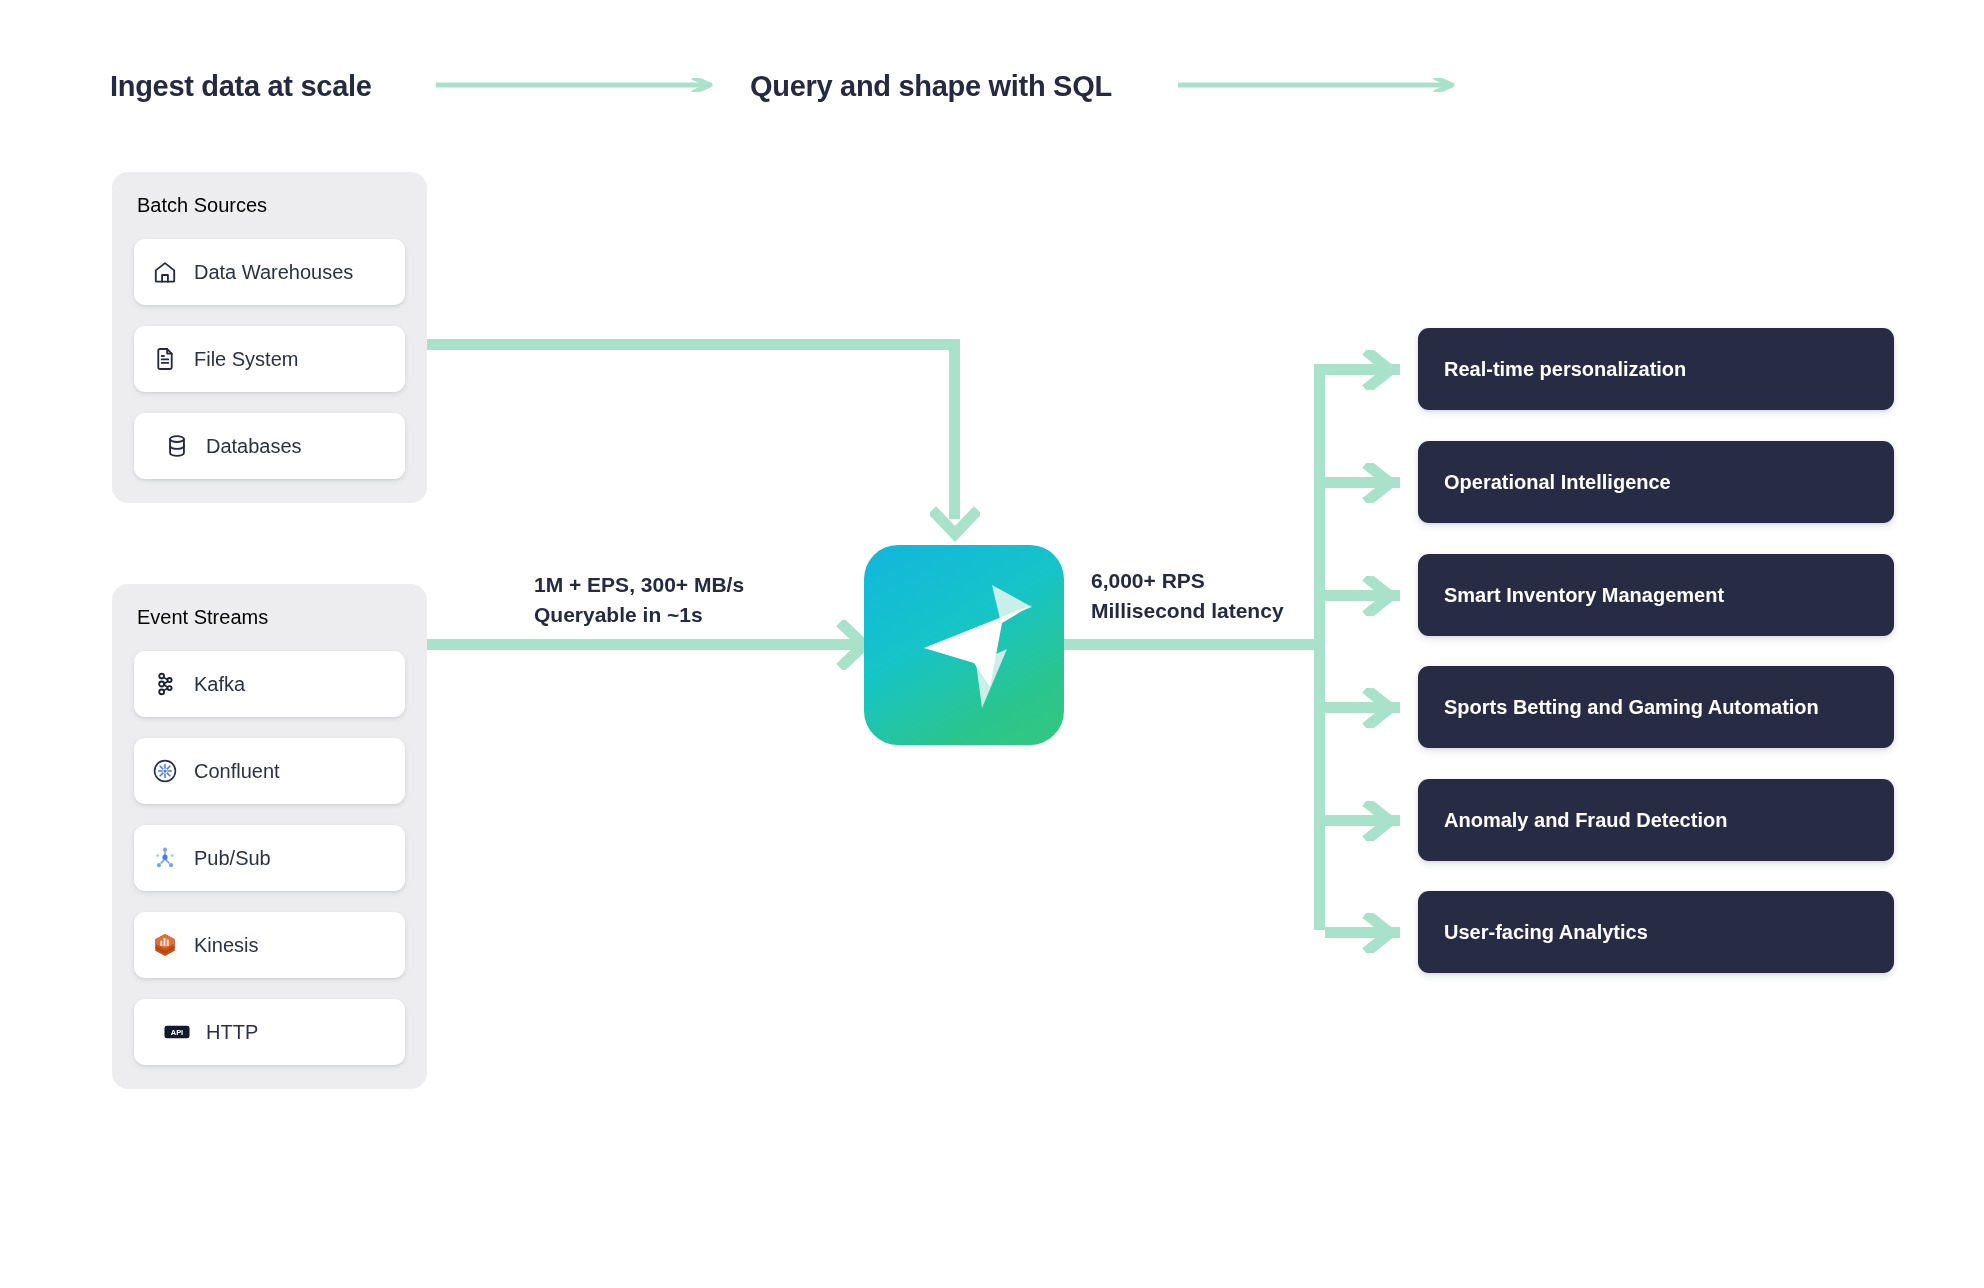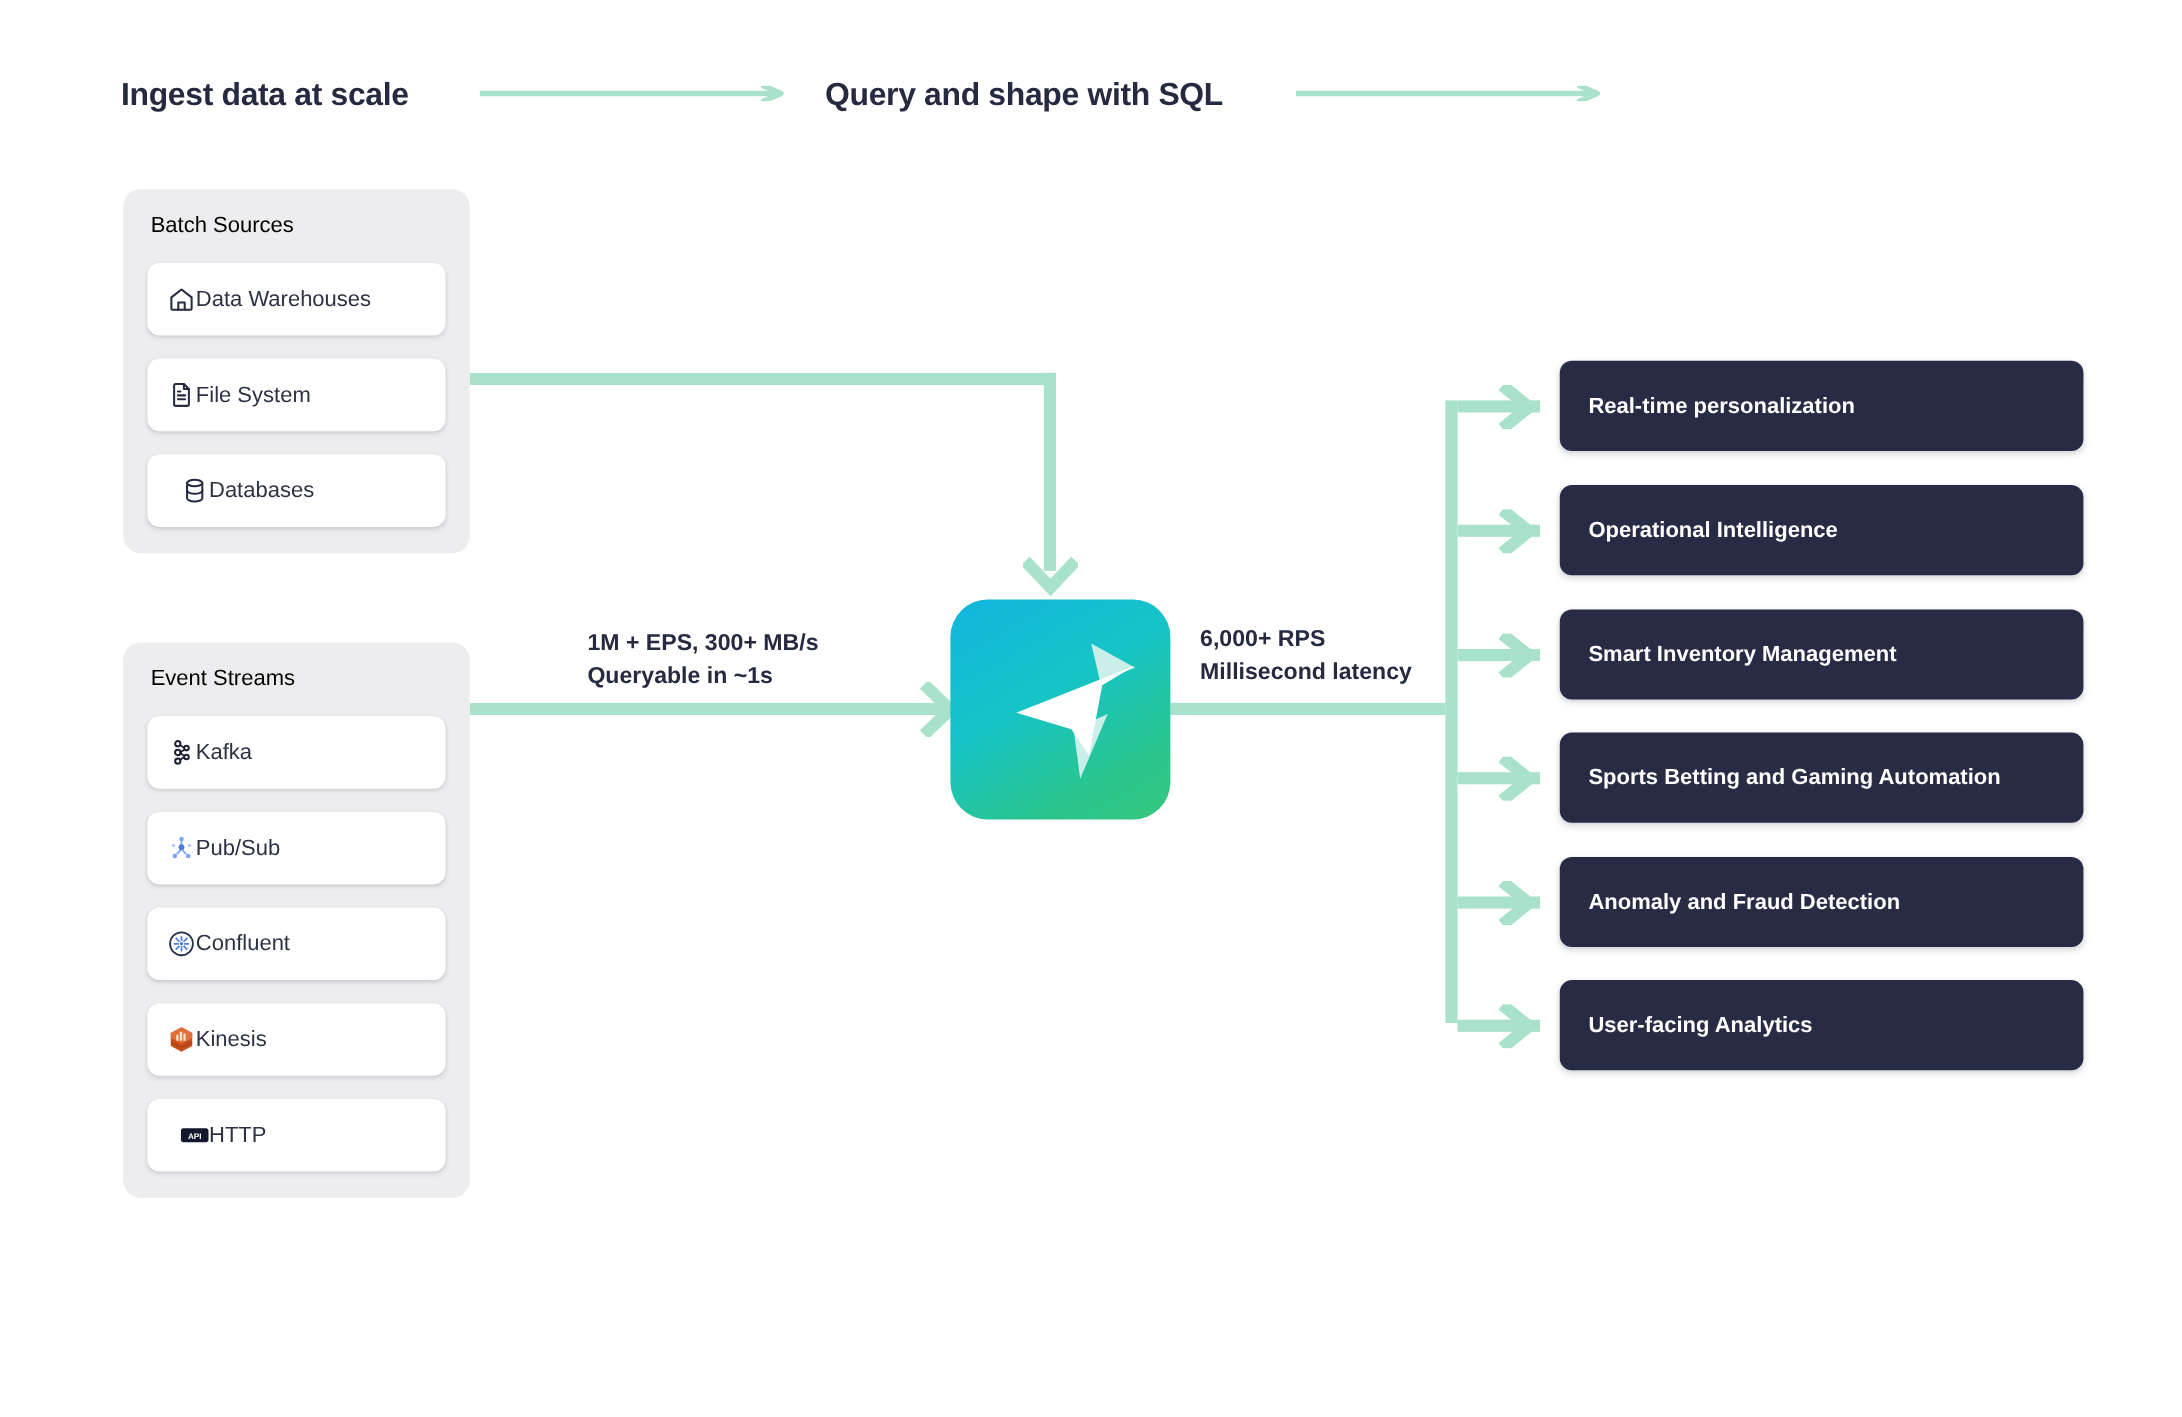--- a/index.html
+++ b/index.html
@@ -46,20 +46,21 @@
     font-weight: normal;
     color: #000000;
     margin-bottom: 22px;
     margin-left: 3px;
   }
 
   .src-card {
     position: relative;
     display: flex;
     align-items: center;
+    gap: 16px;
     height: 66px;
     background: #ffffff;
     border-radius: 11px;
     padding: 0 18px;
     margin-bottom: 21px;
     box-shadow: 0 2px 5px rgba(30,35,60,0.10), 0 1px 2px rgba(30,35,60,0.06);
   }
   .src-card:last-child { margin-bottom: 0; padding-left: 30px; }
   .src-label {
     font-size: 20px;
@@ -215,35 +216,20 @@
         <g fill="none" stroke="#1b1f33" stroke-width="1.5">
           <path d="M10.6 5.6 14.4 8.2M10.6 12l3.8-2.3M10.6 12l3.8 3.1M10.6 18.4l3.8-2.6"></path>
         </g>
         <circle cx="8.9" cy="4.7" r="2.2" fill="none" stroke="#1b1f33" stroke-width="1.7"></circle>
         <circle cx="8.9" cy="12" r="2.3" fill="none" stroke="#1b1f33" stroke-width="1.7"></circle>
         <circle cx="8.9" cy="19.3" r="2.2" fill="none" stroke="#1b1f33" stroke-width="1.7"></circle>
         <circle cx="16.2" cy="8.4" r="1.9" fill="none" stroke="#1b1f33" stroke-width="1.7"></circle>
         <circle cx="16.2" cy="15.8" r="1.9" fill="none" stroke="#1b1f33" stroke-width="1.7"></circle>
       </svg>
       <span class="src-label">Kafka</span>
-    </div>
-
-    <div class="src-card">
-      <svg class="ico" viewBox="0 0 24 24">
-        <g stroke="#7ba4f0" stroke-width="1.5" fill="none">
-          <path d="M12 9.4V5.4M12 12.8l-4 4.2M12 12.8l4 4.2"></path>
-        </g>
-        <circle cx="12" cy="11.2" r="2.4" fill="#4a7ddb"></circle>
-        <circle cx="12" cy="4.3" r="1.9" fill="#7ba4f0"></circle>
-        <circle cx="6.4" cy="18.6" r="1.9" fill="#7ba4f0"></circle>
-        <circle cx="17.6" cy="18.6" r="1.9" fill="#7ba4f0"></circle>
-        <circle cx="5.3" cy="9.8" r="1.3" fill="#a9c5f5"></circle>
-        <circle cx="18.7" cy="9.8" r="1.3" fill="#a9c5f5"></circle>
-      </svg>
-      <span class="src-label">Pub/Sub</span>
     </div>
 
     <div class="src-card">
       <svg class="ico" viewBox="0 0 24 24">
         <circle cx="12" cy="12" r="9.6" fill="none" stroke="#28304f" stroke-width="1.5"></circle>
         <g fill="#4a7ddb">
           <path d="M11.3 5.6h1.4v4.7h-1.4z"></path>
           <path d="M11.3 13.7h1.4v4.7h-1.4z"></path>
           <path d="M5.6 11.3h4.7v1.4H5.6z"></path>
           <path d="M13.7 11.3h4.7v1.4h-4.7z"></path>
@@ -253,20 +239,35 @@
           <path d="M16.4 17.4 13 14l1-1 3.4 3.4z"></path>
         </g>
         <circle cx="12" cy="12" r="2.3" fill="#ffffff"></circle>
         <circle cx="12" cy="12" r="1.5" fill="#4a7ddb"></circle>
       </svg>
       <span class="src-label">Confluent</span>
     </div>
 
     <div class="src-card">
       <svg class="ico" viewBox="0 0 24 24">
+        <g stroke="#7ba4f0" stroke-width="1.5" fill="none">
+          <path d="M12 9.4V5.4M12 12.8l-4 4.2M12 12.8l4 4.2"></path>
+        </g>
+        <circle cx="12" cy="11.2" r="2.4" fill="#4a7ddb"></circle>
+        <circle cx="12" cy="4.3" r="1.9" fill="#7ba4f0"></circle>
+        <circle cx="6.4" cy="18.6" r="1.9" fill="#7ba4f0"></circle>
+        <circle cx="17.6" cy="18.6" r="1.9" fill="#7ba4f0"></circle>
+        <circle cx="5.3" cy="9.8" r="1.3" fill="#a9c5f5"></circle>
+        <circle cx="18.7" cy="9.8" r="1.3" fill="#a9c5f5"></circle>
+      </svg>
+      <span class="src-label">Pub/Sub</span>
+    </div>
+
+    <div class="src-card">
+      <svg class="ico" viewBox="0 0 24 24">
         <path d="M12 1.8 21 6.6v10.8L12 22.2 3 17.4V6.6z" fill="#c8511b"></path>
         <path d="M12 1.8 21 6.6v4.1l-9 4.6-9-4.6V6.6z" fill="#e0703a"></path>
         <g fill="#fbe3d3">
           <rect x="7.6" y="8.0" width="1.9" height="5.0" rx="0.3"></rect>
           <rect x="10.6" y="5.6" width="1.9" height="7.4" rx="0.3"></rect>
           <rect x="13.6" y="7.0" width="1.9" height="6.0" rx="0.3"></rect>
         </g>
         <path d="M3 13.2l9 4.6 9-4.6v1.9l-9 4.6-9-4.6z" fill="#9c3d10" opacity="0.55"></path>
       </svg>
       <span class="src-label">Kinesis</span>

